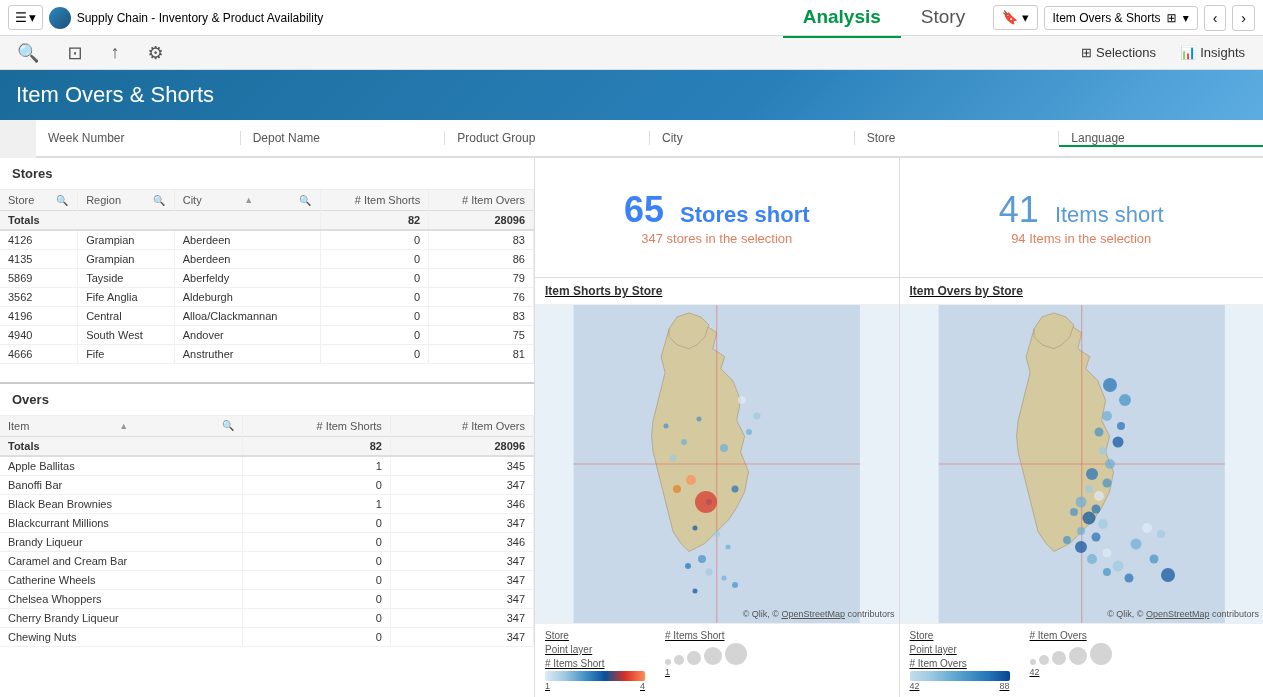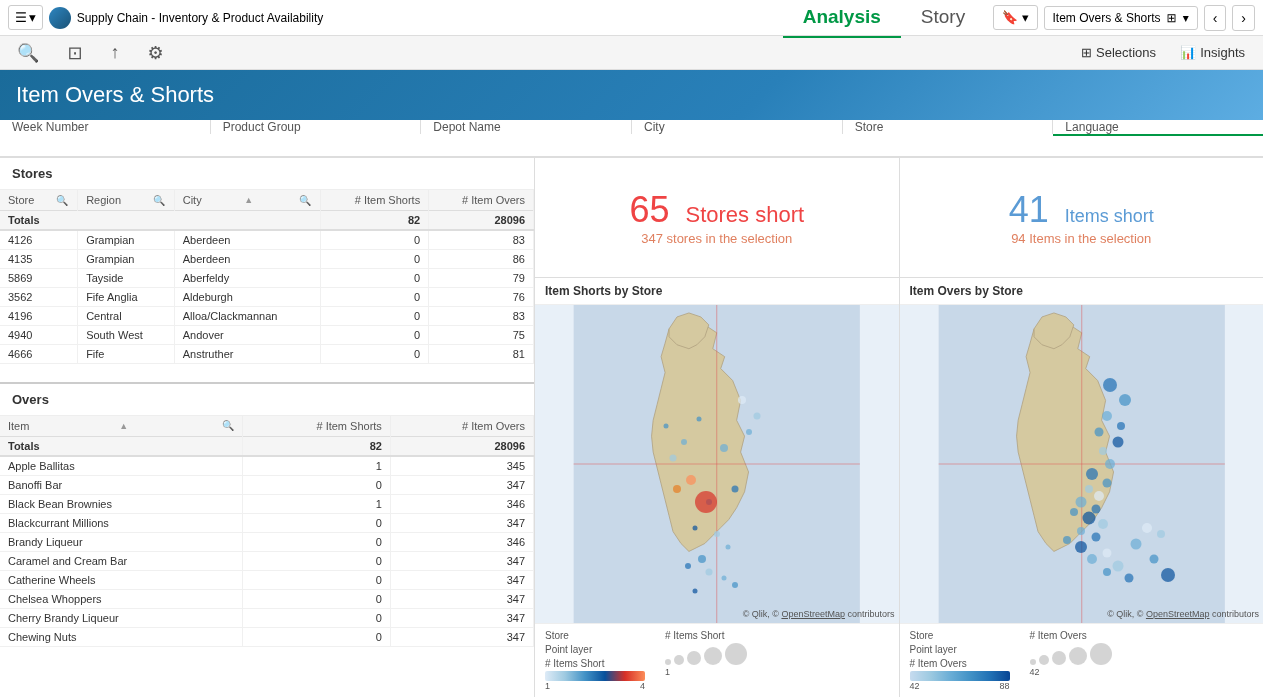--- a/index.html
+++ b/index.html
@@ -36,22 +36,22 @@
     
     .page-title-bar {
       height: 50px; display: flex; align-items: center;
       background: linear-gradient(135deg, #1a6b9a 0%, #2980b9 60%, #5dade2 100%);
       padding: 0 16px;
     }
     .page-title { font-size: 22px; color: #fff; font-weight: 300; }
 
     
     .filter-bar {
-      display: flex; align-items: flex-start; height: 38px;
-      background: #fff; border-bottom: 2px solid #ddd;
+      display: flex; align-items: center; height: 38px;
+      background: #fff; border-bottom: 2px solid #ddd; margin-left: 36px;
     }
     .filter-item {
       flex: 1; display: flex; align-items: center; padding: 0 12px;
       border-right: 1px solid #ddd; font-size: 12px; color: #555;
       cursor: pointer; position: relative;
     }
     .filter-item.active::after {
       content: ''; position: absolute; bottom: -2px; left: 0; right: 0;
       height: 2px; background: #009845;
     }
@@ -89,21 +89,21 @@
     .right-panel { flex: 1; display: flex; flex-direction: column; }
     .right-top { display: flex; height: 120px; }
     .stat-card {
       flex: 1; display: flex; flex-direction: column; align-items: center; justify-content: center;
       background: #fff; border-right: 1px solid #ddd; border-bottom: 1px solid #ddd;
     }
 
     .right-bottom { display: flex; flex: 1; }
     .map-panel {
       flex: 1; background: #e8f0f8; position: relative; border-right: 1px solid #ddd;
-      display: flex; flex-direction: column;
+      display: flex; flex-direction: column; text-decoration: underline;
     }
     .map-title { padding: 6px 10px; font-size: 12px; font-weight: 600; color: #333; background: #fff; border-bottom: 1px solid #eee; }
     .map-area { flex: 1; position: relative; overflow: hidden; }
 
     .map-legend {
       background: #fff; padding: 6px 10px; border-top: 1px solid #eee;
     }
 
     
     .dot {
@@ -158,24 +158,24 @@
 
 <div class="page-title-bar">
   <span class="page-title">Item Overs &amp; Shorts</span>
 </div>
 
 <div class="filter-bar">
   <div class="filter-item">
     <span>Week Number</span>
   </div>
   <div class="filter-item">
+    <span>Depot Name</span>
+  </div>
+  <div class="filter-item">
     <span>Product Group</span>
-  </div>
-  <div class="filter-item">
-    <span>Depot Name</span>
   </div>
   <div class="filter-item">
     <span>City</span>
   </div>
   <div class="filter-item">
     <span>Store</span>
   </div>
   <div class="filter-item active">
     <span>Language</span>
   </div>
@@ -359,32 +359,32 @@
         </table>
       </div>
     </div>
   </div>
 
   <div class="right-panel">
 
     <div class="right-top">
       <div class="stat-card">
         <div style="text-align:center;">
-          <div style="font-size:36px; font-weight:400; color:#ef4444;">
+          <div style="font-size:36px; font-weight:700; color:#3b82f6;">
             <span>65</span>
             <span style="font-size:22px; margin-left:6px;">Stores short</span>
           </div>
           <div style="font-size:13px; color:#e08060;">347 stores in the selection</div>
         </div>
       </div>
       <div class="stat-card" style="border-right:none;">
         <div style="text-align:center;">
           <div style="font-size:36px; font-weight:300; color:#5b9bd5;">
             <span>41</span>
-            <span style="font-size:18px; margin-left:6px;">Items short</span>
+            <span style="font-size:22px; margin-left:6px;">Items short</span>
           </div>
           <div style="font-size:13px; color:#e08060;">94 Items in the selection</div>
         </div>
       </div>
     </div>
 
     <div class="right-bottom">
 
       <div class="map-panel">
         <div class="map-title">Item Shorts by Store</div>

